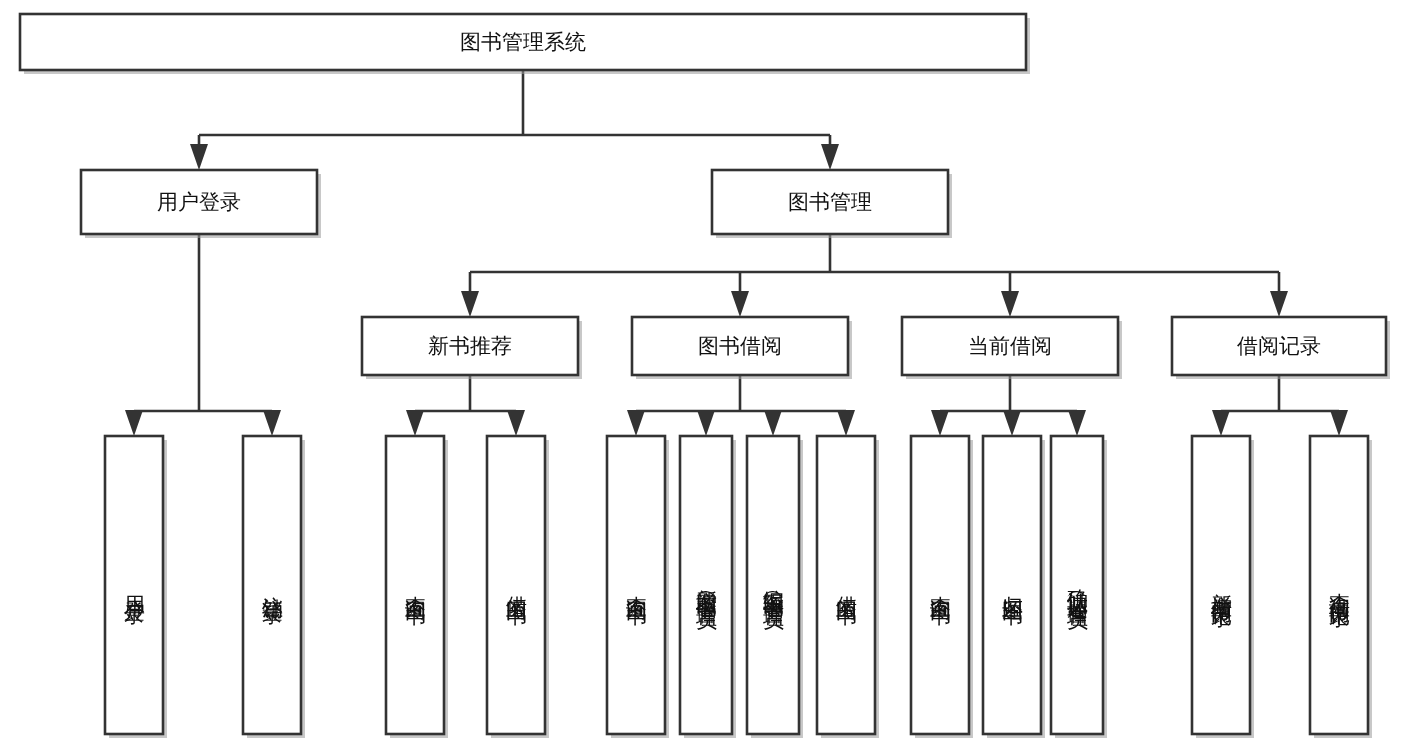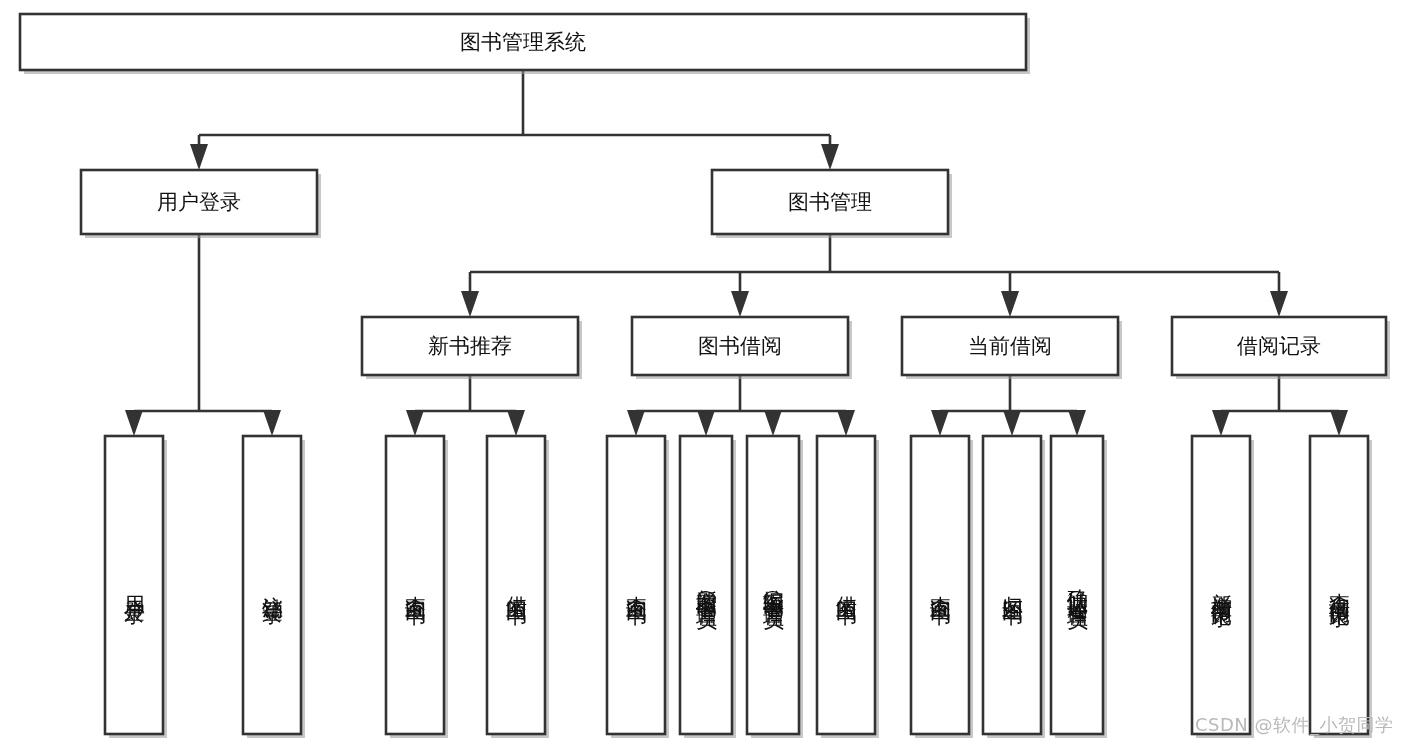--- a/index.html
+++ b/index.html
@@ -200,14 +200,13 @@
       <div class="leaf-label-v" style="left: 680px; top: 444px; width: 52px; height: 282px; display: flex; align-items: center; justify-content: center;">新增图书（管理员）</div>
       <div class="leaf-label-v" style="left: 747px; top: 444px; width: 52px; height: 282px; display: flex; align-items: center; justify-content: center;">编辑图书（管理员）</div>
       <div class="leaf-label-v" style="left: 817px; top: 444px; width: 58px; height: 282px; display: flex; align-items: center; justify-content: center;">借阅图书</div>
       <div class="leaf-label-v" style="left: 911px; top: 444px; width: 58px; height: 282px; display: flex; align-items: center; justify-content: center;">查询图书</div>
       <div class="leaf-label-v" style="left: 983px; top: 444px; width: 58px; height: 282px; display: flex; align-items: center; justify-content: center;">归还图书</div>
       <div class="leaf-label-v" style="left: 1051px; top: 444px; width: 52px; height: 282px; display: flex; align-items: center; justify-content: center;">确认归还（管理员）</div>
       <div class="leaf-label-v" style="left: 1192px; top: 444px; width: 58px; height: 282px; display: flex; align-items: center; justify-content: center;">新增借阅记录</div>
       <div class="leaf-label-v" style="left: 1310px; top: 444px; width: 58px; height: 282px; display: flex; align-items: center; justify-content: center;">查询借阅记录</div>
     </div>
 
-  <div class="watermark" style="left: 1195px; top: 713px;">CSDN @软件_小贺同学</div>
 </div>
 
 </body></html>

